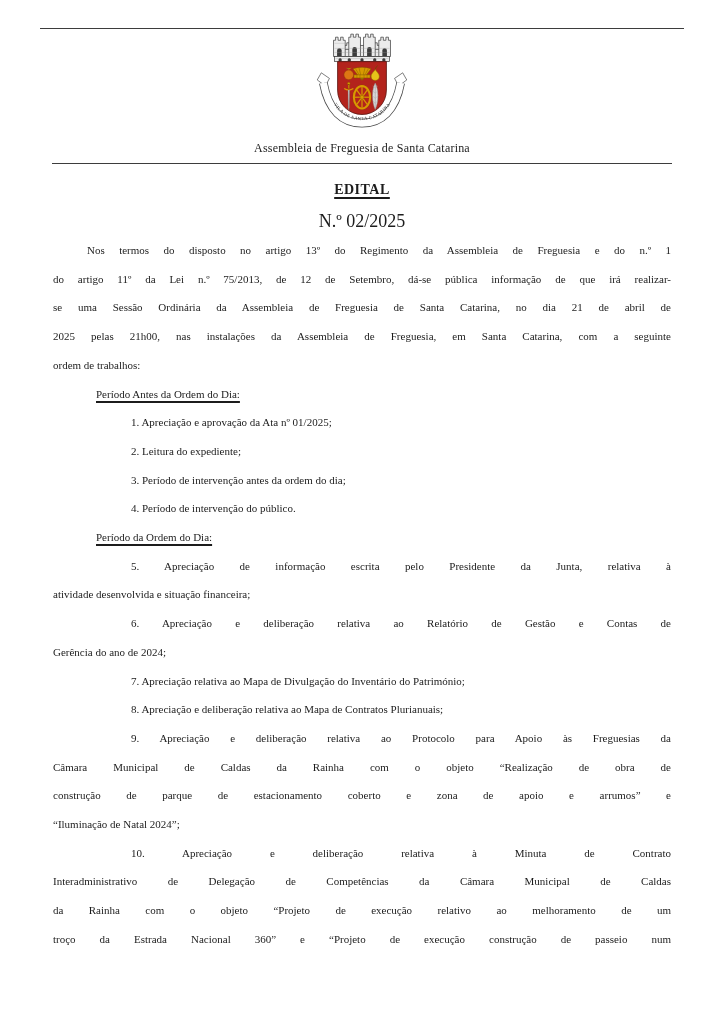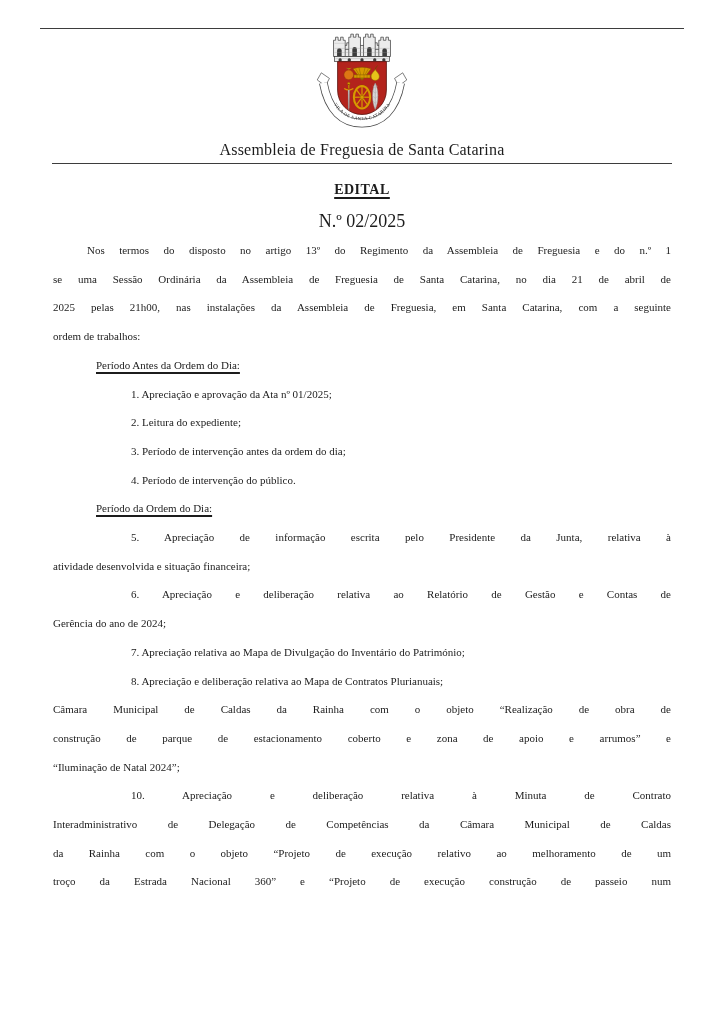--- a/index.html
+++ b/index.html
@@ -10,21 +10,21 @@
     color:#1c1c1c;
   }
   .rule { position:absolute; border-top:1.6px solid #3d3d3d; }
   .rule-top { left:40px; right:40px; top:28px; }
   .rule-header { left:52px; right:52px; top:163px; }
 
   .emblem-wrap { position:absolute; top:31px; left:50%; transform:translateX(-50%); }
 
   .org-title {
     position:absolute; top:141px; left:0; width:100%;
-    text-align:center; font-size:16px; letter-spacing:0.2px;
+    text-align:center; font-size:12px; letter-spacing:0.2px;
   }
   .doc-title {
     position:absolute; top:182px; left:0; width:100%;
     text-align:center; font-size:14px; font-weight:bold; letter-spacing:0.5px;
   }
   .doc-number {
     position:absolute; top:211px; left:0; width:100%;
     text-align:center; font-size:18px;
   }
   .u  { text-decoration:underline; text-underline-offset:3px; text-decoration-thickness:1.5px; }
@@ -169,20 +169,21 @@
 
   <div class="doc-title">
     <span class="u">EDITAL</span>
   </div>
 
   <div class="doc-number">N.º 02/2025</div>
 
   <div class="body-block" id="doc-body">
       <div class="block paragraph">
         <div class="line first j">Nos termos do disposto no artigo 13º do Regimento da Assembleia de Freguesia e do n.º 1</div>
+        <div class="line j">do artigo 11º da Lei n.º 75/2013, de 12 de Setembro, dá-se pública informação de que irá realizar-</div>
         <div class="line j">se uma Sessão Ordinária da Assembleia de Freguesia de Santa Catarina, no dia 21 de abril de</div>
         <div class="line j">2025 pelas 21h00, nas instalações da Assembleia de Freguesia, em Santa Catarina, com a seguinte</div>
         <div class="line">ordem de trabalhos:</div>
       </div>
       <div class="block heading">
         <div class="line first"><span class="u">Período Antes da Ordem do Dia:</span></div>
       </div>
       <div class="block item">
         <div class="line first">1. Apreciação e aprovação da Ata nº 01/2025;</div>
       </div>
@@ -206,20 +207,21 @@
         <div class="line first j">6. Apreciação e deliberação relativa ao Relatório de Gestão e Contas de</div>
         <div class="line">Gerência do ano de 2024;</div>
       </div>
       <div class="block item">
         <div class="line first">7. Apreciação relativa ao Mapa de Divulgação do Inventário do Património;</div>
       </div>
       <div class="block item">
         <div class="line first">8. Apreciação e deliberação relativa ao Mapa de Contratos Plurianuais;</div>
       </div>
       <div class="block item">
+        <div class="line first j">9. Apreciação e deliberação relativa ao Protocolo para Apoio às Freguesias da</div>
         <div class="line j">Câmara Municipal de Caldas da Rainha com o objeto “Realização de obra de</div>
         <div class="line j">construção de parque de estacionamento coberto e zona de apoio e arrumos” e</div>
         <div class="line">“Iluminação de Natal 2024”;</div>
       </div>
       <div class="block item">
         <div class="line first j">10. Apreciação e deliberação relativa à Minuta de Contrato</div>
         <div class="line j">Interadministrativo de Delegação de Competências da Câmara Municipal de Caldas</div>
         <div class="line j">da Rainha com o objeto “Projeto de execução relativo ao melhoramento de um</div>
         <div class="line j">troço da Estrada Nacional 360” e “Projeto de execução construção de passeio num</div>
       </div>

